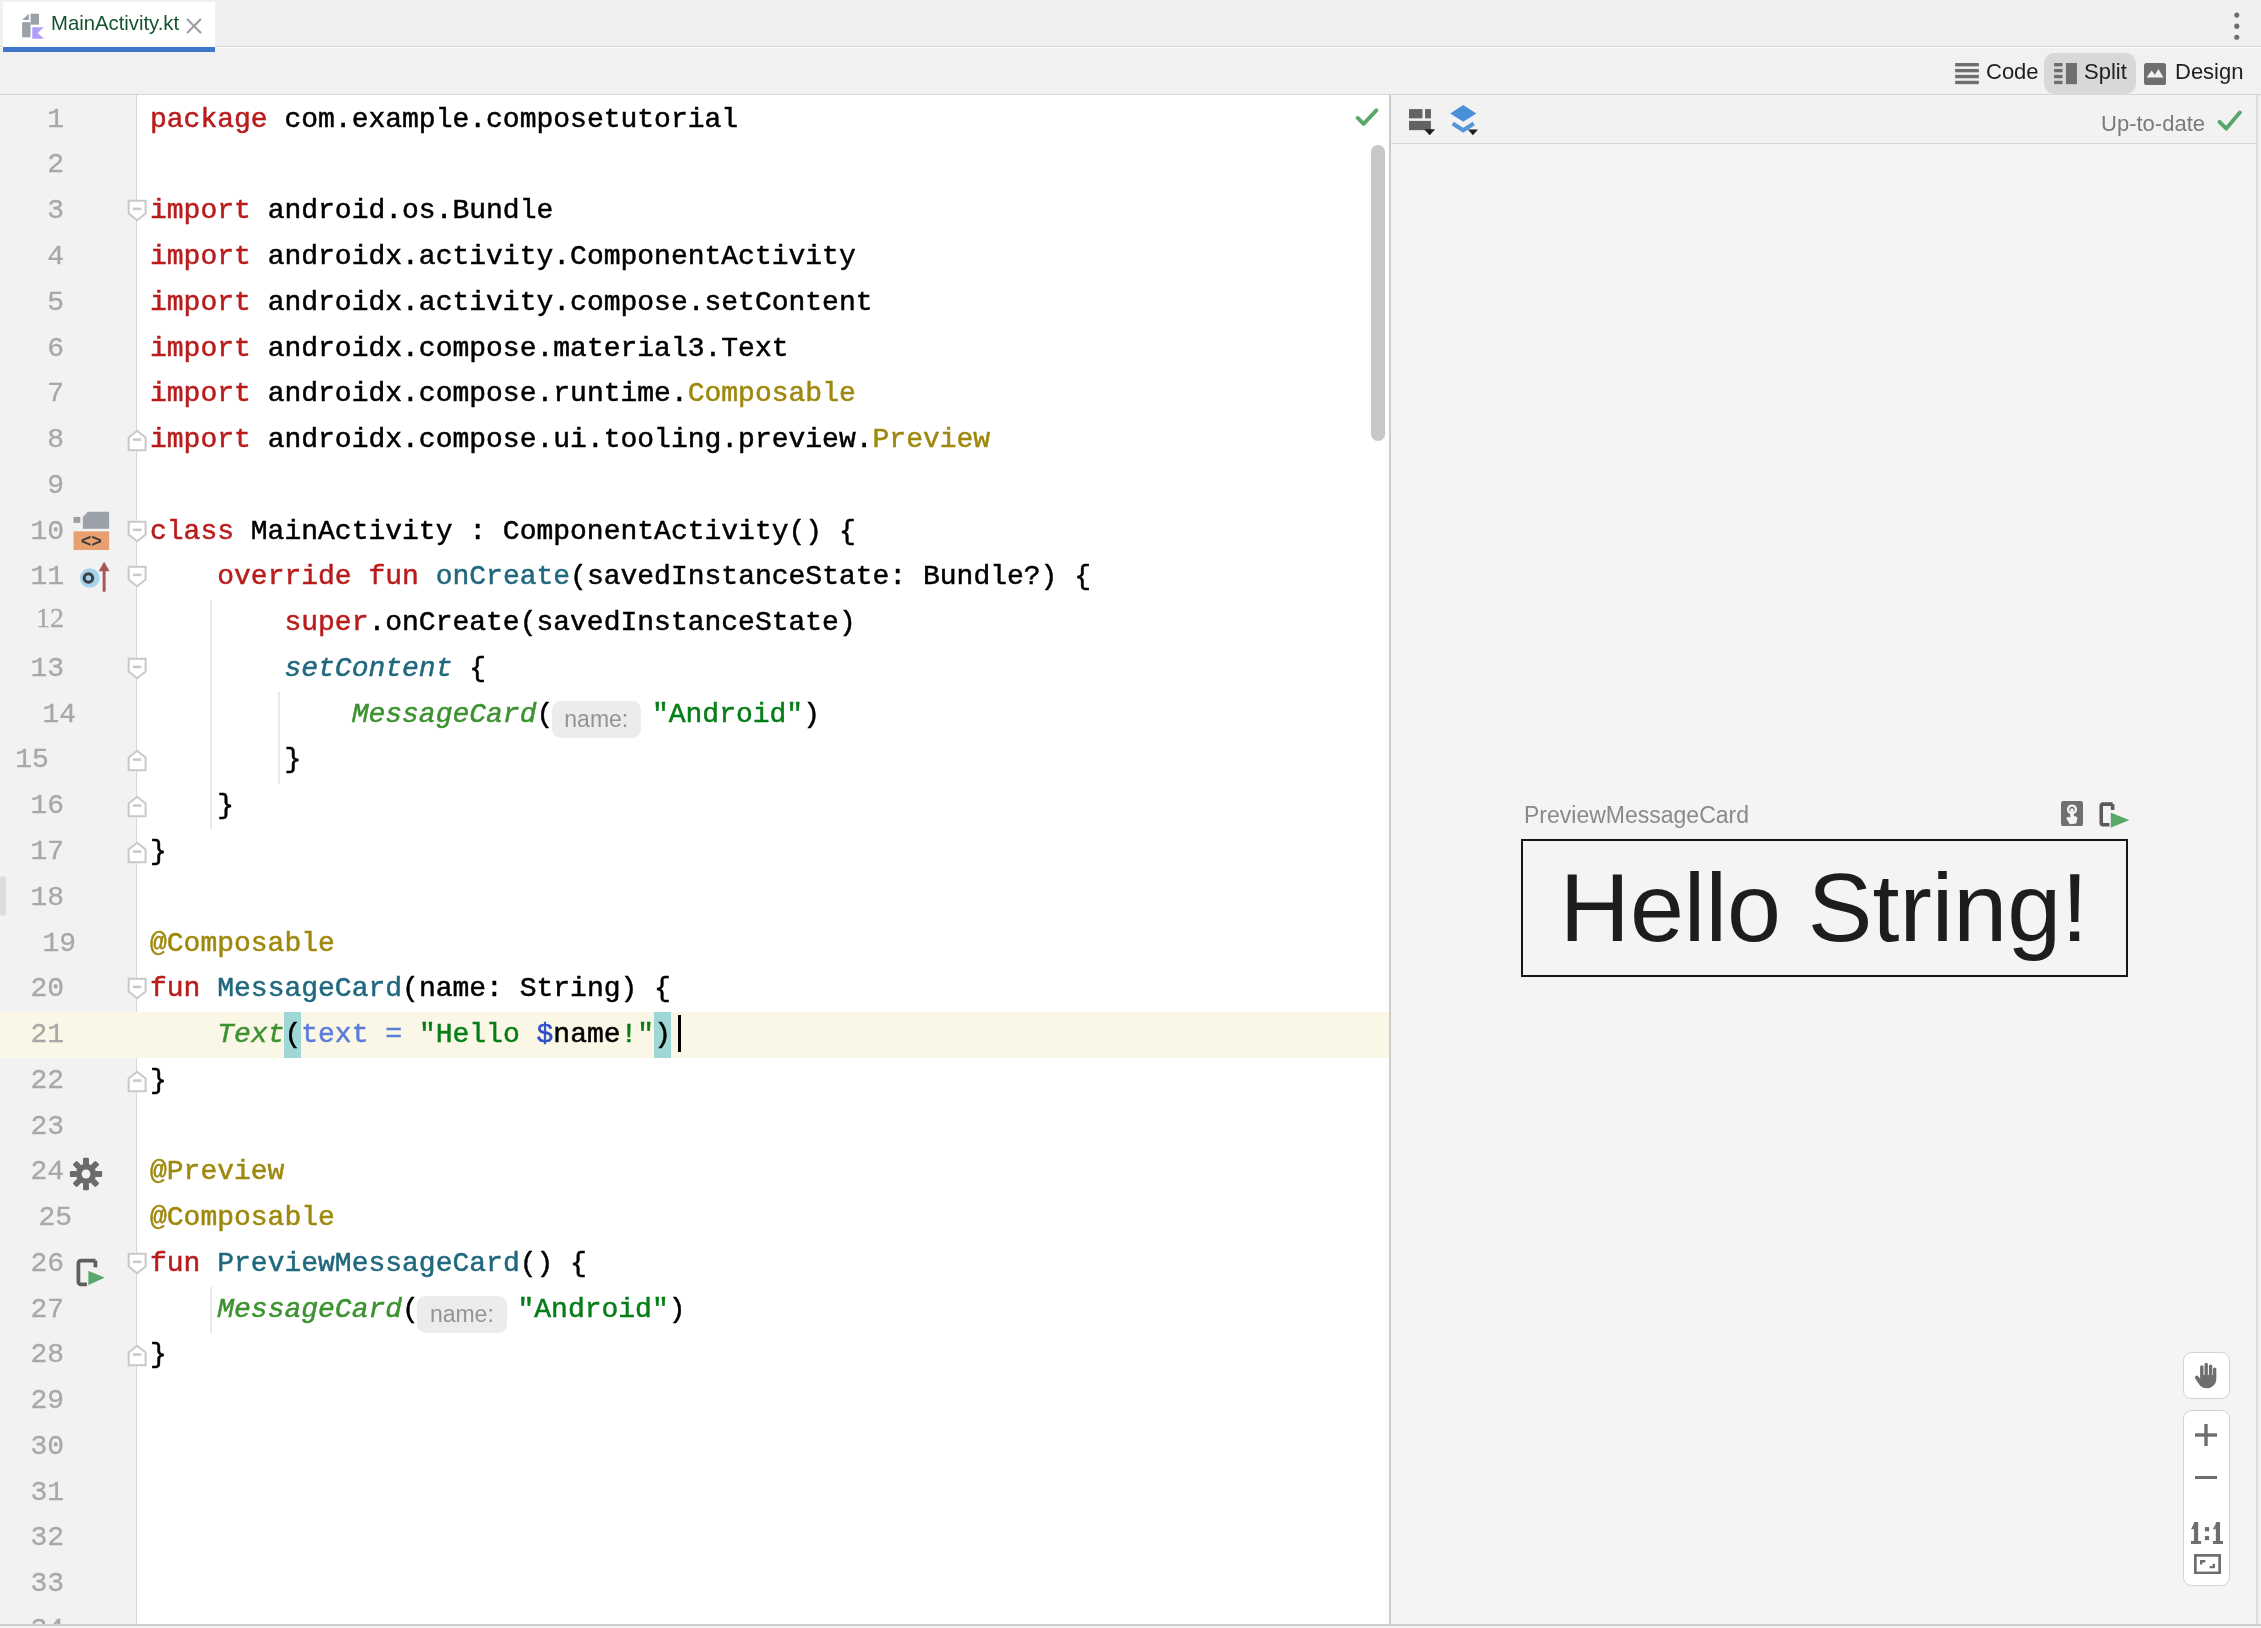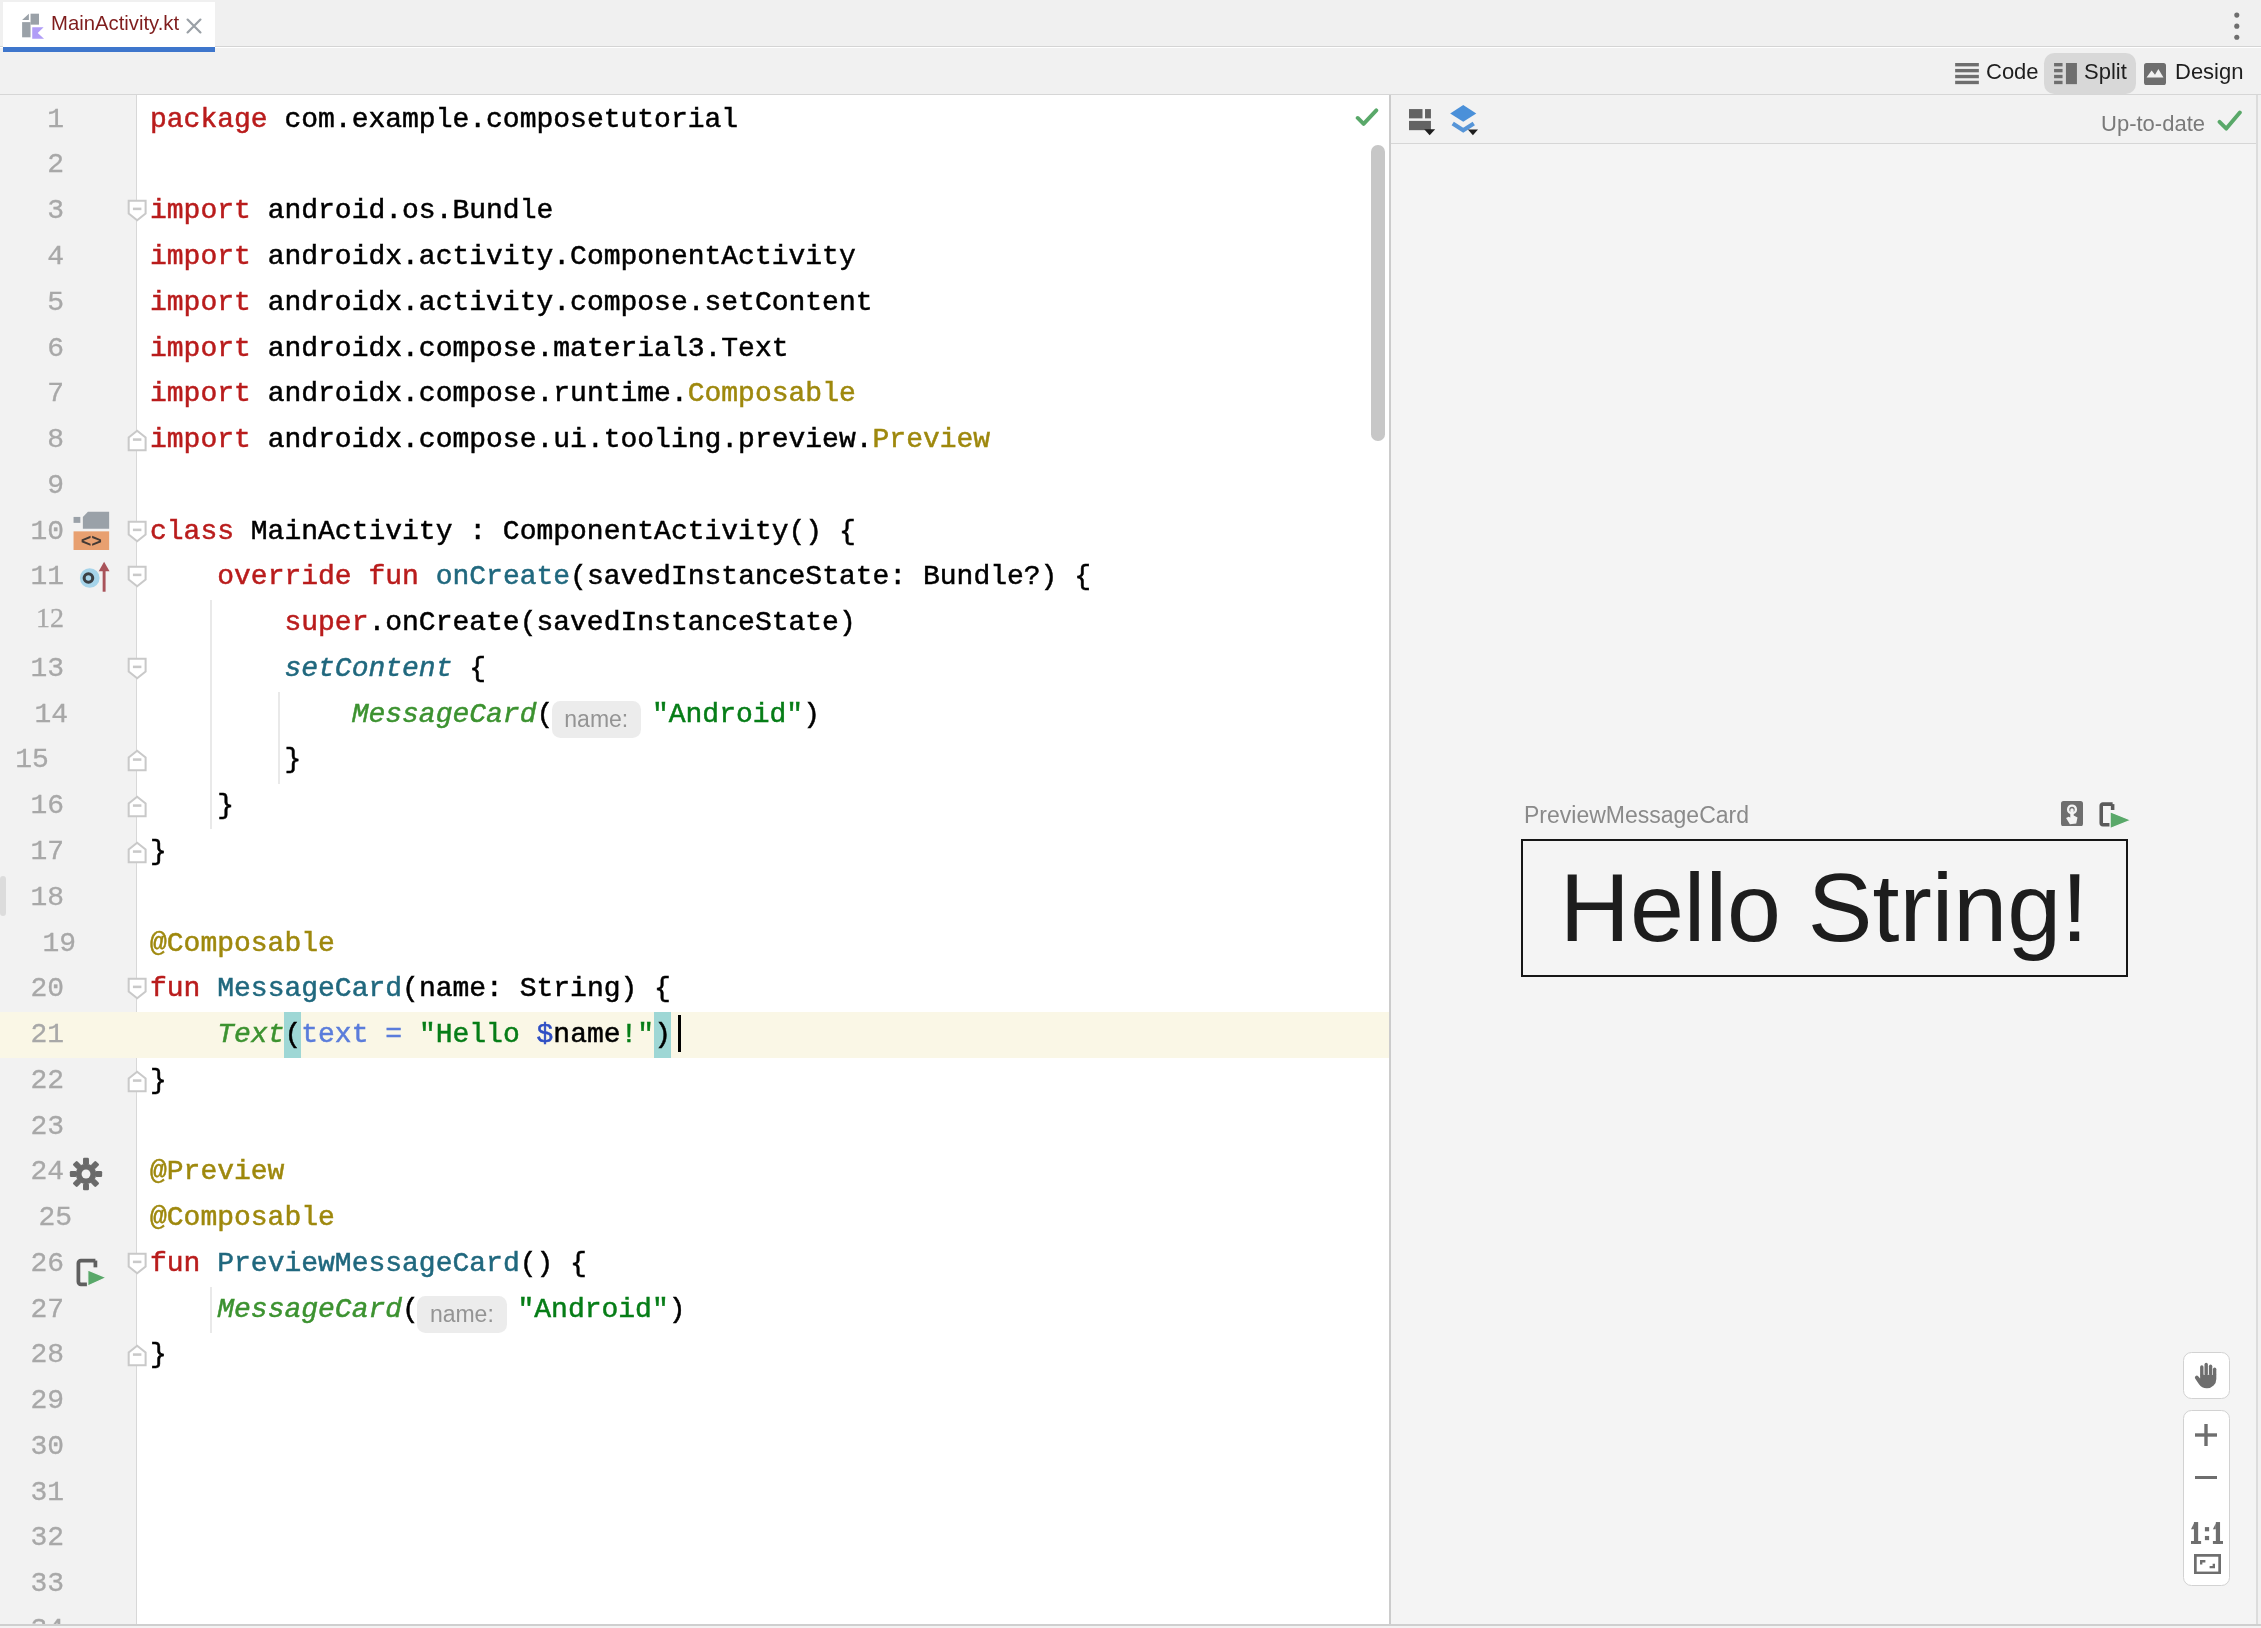--- a/index.html
+++ b/index.html
@@ -3,21 +3,21 @@
 <meta charset="utf-8">
 <style>
   * { margin:0; padding:0; box-sizing:border-box; }
   html,body { width:2261px; height:1629px; overflow:hidden; }
   body { font-family:"Liberation Sans", sans-serif; background:#ffffff; position:relative; }
   .abs { position:absolute; }
   
   #tabbar { left:0; top:0; width:2261px; height:47px; background:#f0f0f0; border-bottom:1.7px solid #d4d4d4; }
   #tab { left:3.4px; top:1.7px; width:212px; height:45px; background:#ffffff; }
   #tabunderline { left:3.4px; top:47px; width:212px; height:5.1px; background:#3e76cc; z-index:5; }
-  #tablabel { left:51px; top:0px; height:53px; line-height:47px; font-size:20.3px; color:#7f1d1d; }
+  #tablabel { left:51px; top:0px; height:53px; line-height:47px; font-size:20.3px; color:#14532d; }
   #row2 { left:0; top:48px; width:2261px; height:47px; background:#f1f1f1; border-bottom:1.7px solid #d6d6d6; }
   .viewlabel { top:59px; font-size:22px; color:#1e1e1e; }
   #splitbtn { left:2044px; top:53px; width:92px; height:41px; background:#d8d8d8; border-radius:10.2px; }
   
   #editor { left:0; top:95px; width:1389px; height:1529px; background:#ffffff; }
   #gutter { left:0; top:0px; width:137px; height:1529px; background:#f2f2f2; border-right:1.7px solid #d8d8d8; }
   #caretline { left:0; top:917px; width:1389px; height:46px; background:#faf7e6; }
   .ln { position:absolute; width:64px; text-align:right; font-family:"Liberation Mono", monospace; font-size:28px; line-height:46px; color:#a8a8a8; -webkit-text-stroke:0.3px; }
   #code { left:150px; top:0px; font-family:"Liberation Mono", monospace; font-size:28px; line-height:46px; color:#000; white-space:pre; -webkit-text-stroke:0.5px; }
   .cl { position:absolute; left:0; white-space:pre; height:46px; }
@@ -103,21 +103,21 @@
       <div class="ln" style="left: 0px; top: 139px;">4</div>
       <div class="ln" style="left: 0px; top: 185px;">5</div>
       <div class="ln" style="left: 0px; top: 231px;">6</div>
       <div class="ln" style="left: 0px; top: 276px;">7</div>
       <div class="ln" style="left: 0px; top: 322px;">8</div>
       <div class="ln" style="left: 0px; top: 368px;">9</div>
       <div class="ln" style="left: 0px; top: 414px;">10</div>
       <div class="ln" style="left: 0px; top: 459px;">11</div>
       <div class="ln" style="left: 0px; top: 500px; font-family: Liberation Serif, serif;">12</div>
       <div class="ln" style="left: 0px; top: 551px;">13</div>
-      <div class="ln" style="left: 4px; top: 597px; padding-left: 28px;">14</div>
+      <div class="ln" style="left: 12px; top: 597px; padding-left: 28px;">14</div>
       <div class="ln" style="left: 0px; top: 642px; text-align: center;">15</div>
       <div class="ln" style="left: 0px; top: 688px;">16</div>
       <div class="ln" style="left: 0px; top: 734px;">17</div>
       <div class="ln" style="left: 0px; top: 780px;">18</div>
       <div class="ln" style="left: 12px; top: 826px;">19</div>
       <div class="ln" style="left: 0px; top: 871px;">20</div>
       <div class="ln" style="left: 0px; top: 917px;">21</div>
       <div class="ln" style="left: 0px; top: 963px;">22</div>
       <div class="ln" style="left: 0px; top: 1009px;">23</div>
       <div class="ln" style="left: 0px; top: 1054px;">24</div>

